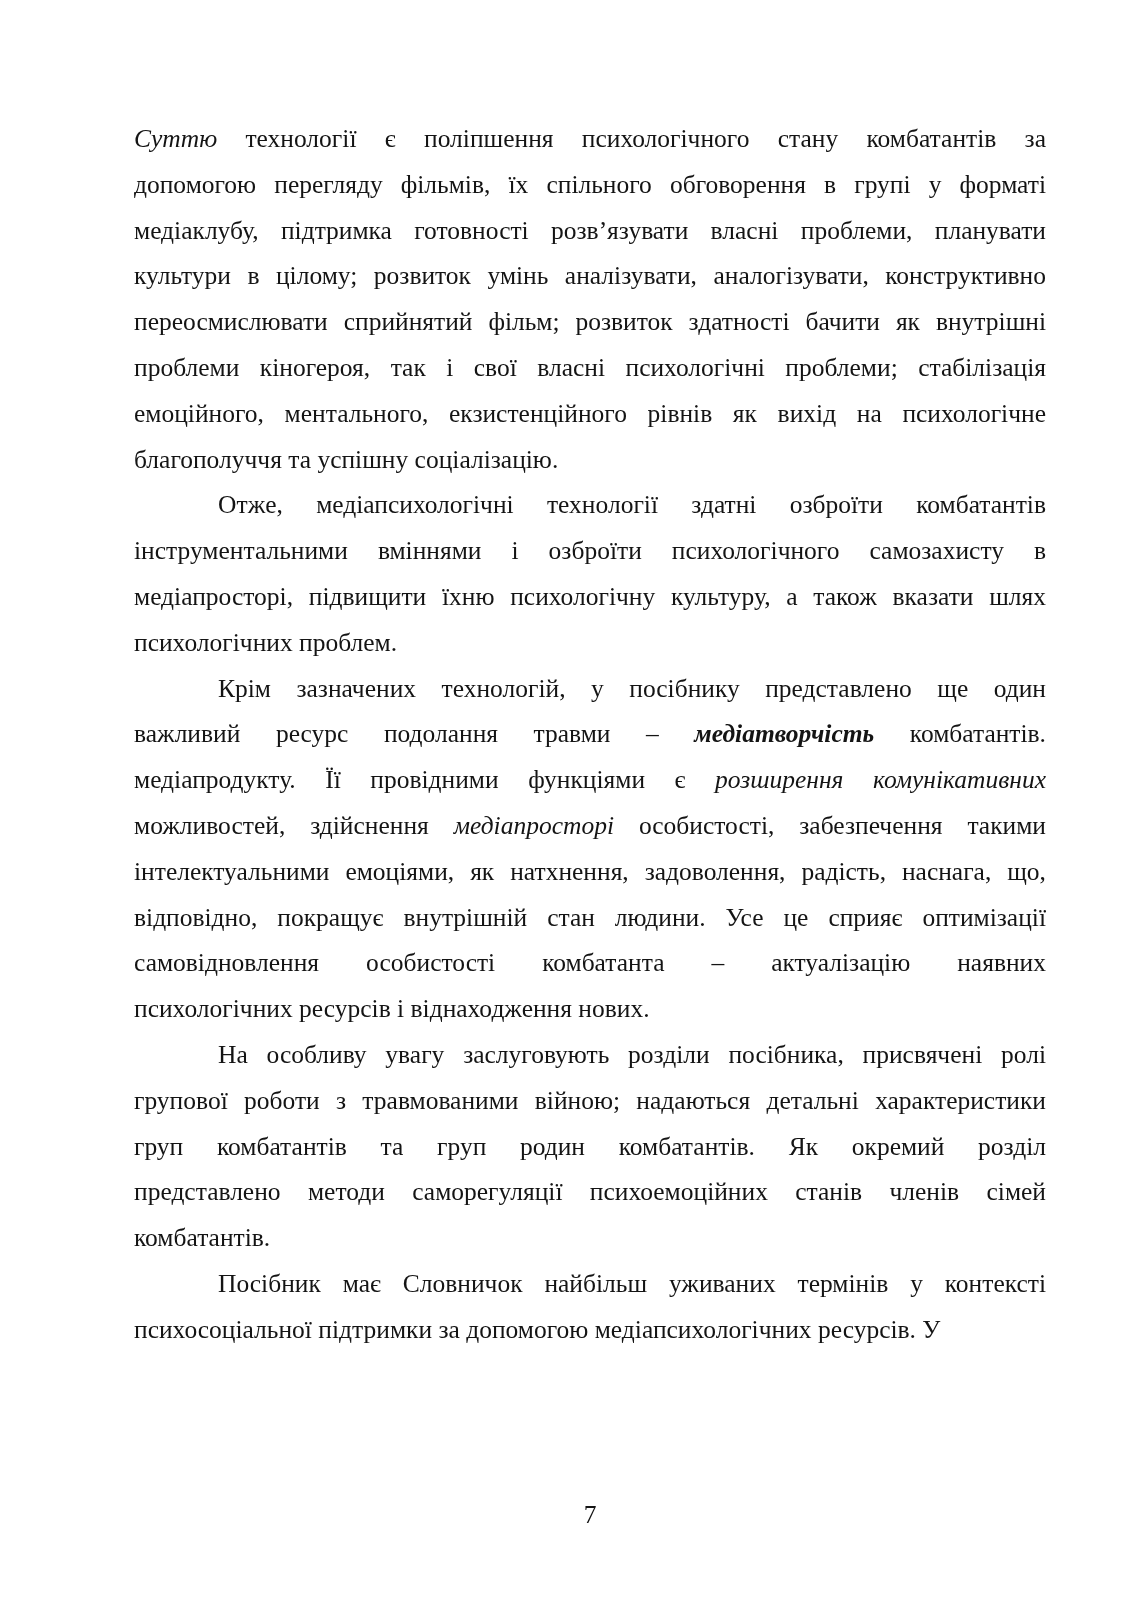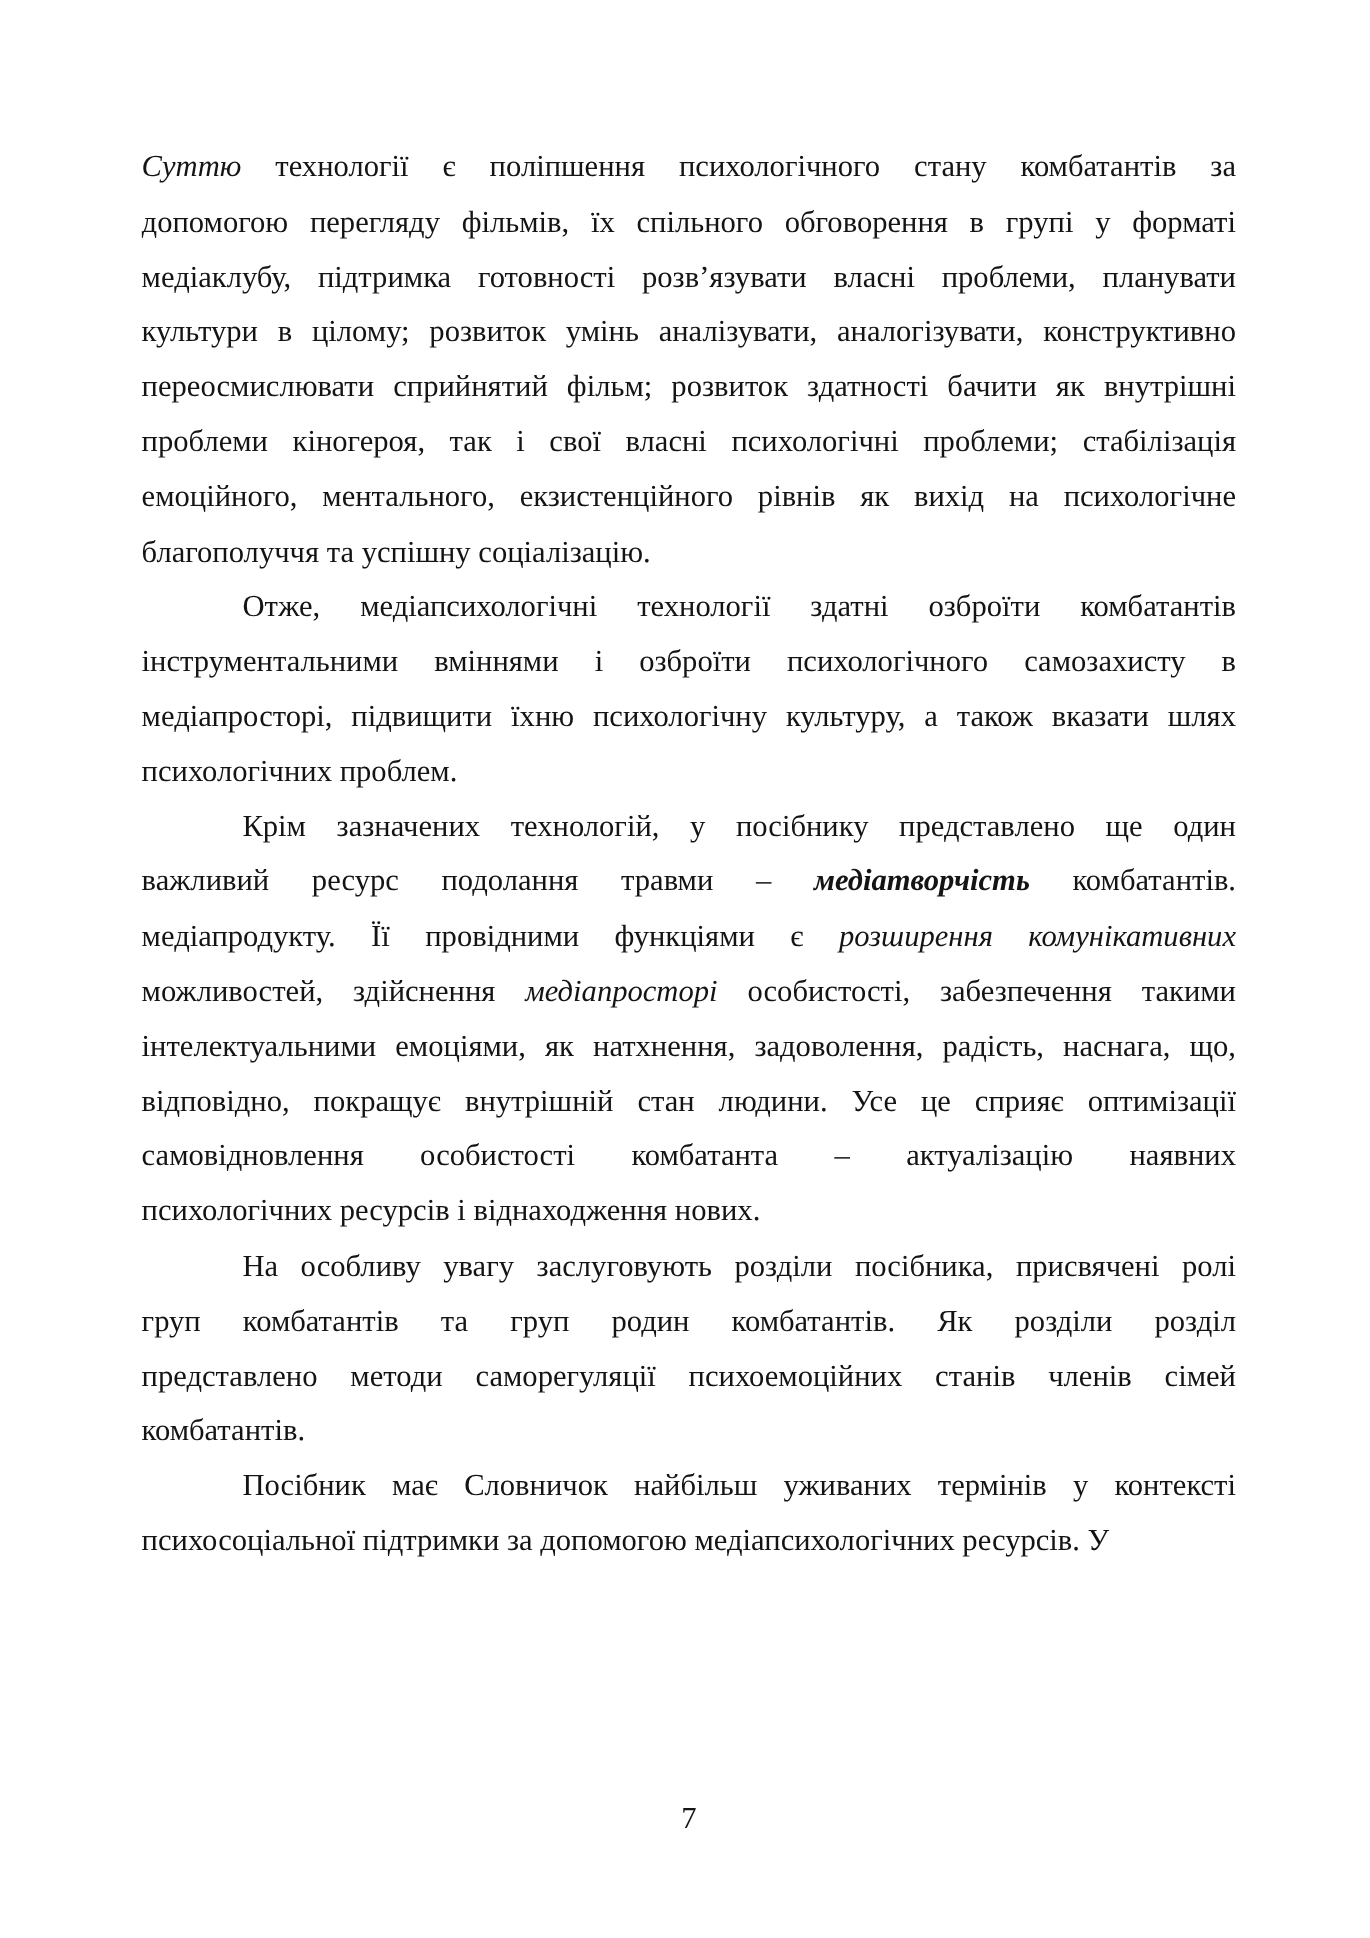--- a/index.html
+++ b/index.html
@@ -10,21 +10,21 @@
     width: 1142px;
     height: 1615px;
     background: #ffffff;
     position: relative;
     font-family: "Liberation Serif", "DejaVu Serif", serif;
     color: #141414;
     overflow: hidden;
   }
   .page {
     position: absolute;
-    left: 118px;
+    left: 134px;
     top: 116px;
     width: 912px;
   }
   .para {
     margin: 0;
     padding: 0;
   }
   .line {
     height: 45.8px;
     line-height: 45.8px;
@@ -77,21 +77,22 @@
       <div class="line">важливий ресурс подолання травми – <b><i>медіатворчість</i></b> комбатантів.</div>
       <div class="line">медіапродукту. Її провідними функціями є <i>розширення комунікативних</i></div>
       <div class="line">можливостей, здійснення <i>медіапросторі</i> особистості, забезпечення такими</div>
       <div class="line">інтелектуальними емоціями, як натхнення, задоволення, радість, наснага, що,</div>
       <div class="line">відповідно, покращує внутрішній стан людини. Усе це сприяє оптимізації</div>
       <div class="line">самовідновлення особистості комбатанта – актуалізацію наявних</div>
       <div class="line last">психологічних ресурсів і віднаходження нових.</div>
     </div>
     <div class="para">
       <div class="line indent">На особливу увагу заслуговують розділи посібника, присвячені ролі</div>
-      <div class="line">груп комбатантів та груп родин комбатантів. Як розділи розділ</div>
+      <div class="line">групової роботи з травмованими війною; надаються детальні характеристики</div>
+      <div class="line">груп комбатантів та груп родин комбатантів. Як окремий розділ</div>
       <div class="line">представлено методи саморегуляції психоемоційних станів членів сімей</div>
       <div class="line last">комбатантів.</div>
     </div>
     <div class="para">
       <div class="line indent">Посібник має Словничок найбільш уживаних термінів у контексті</div>
       <div class="line last">психосоціальної підтримки за допомогою медіапсихологічних ресурсів. У</div>
     </div>
   </div>
 <div class="page" style="top: 1492px;">
   <div class="page-number">7</div>

